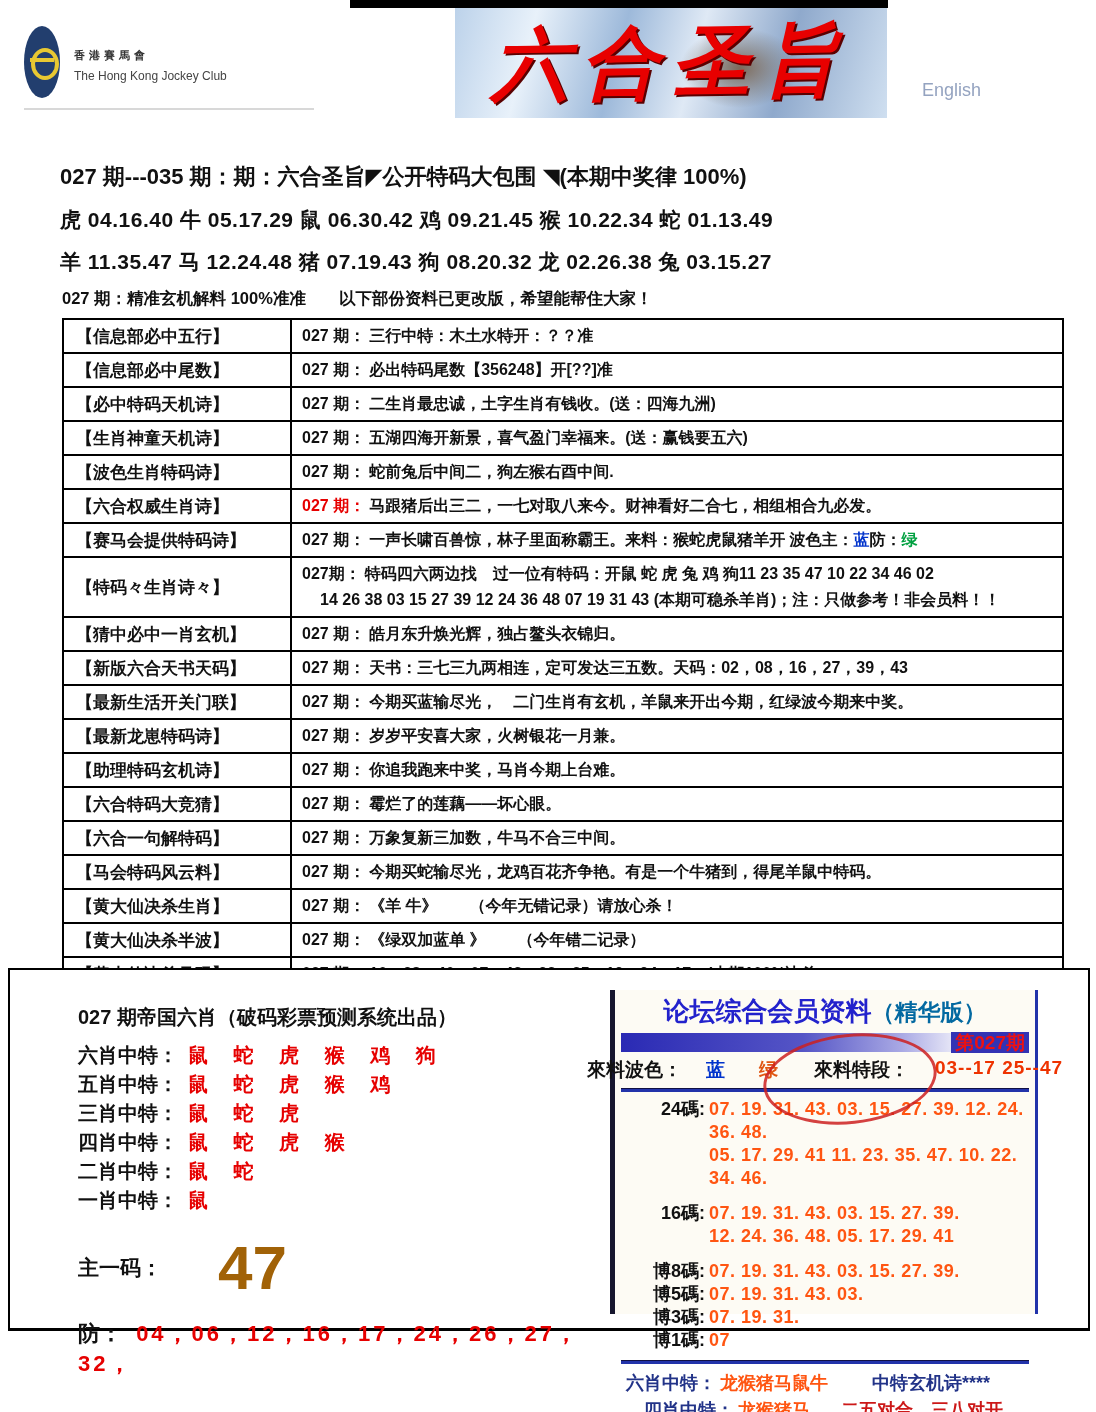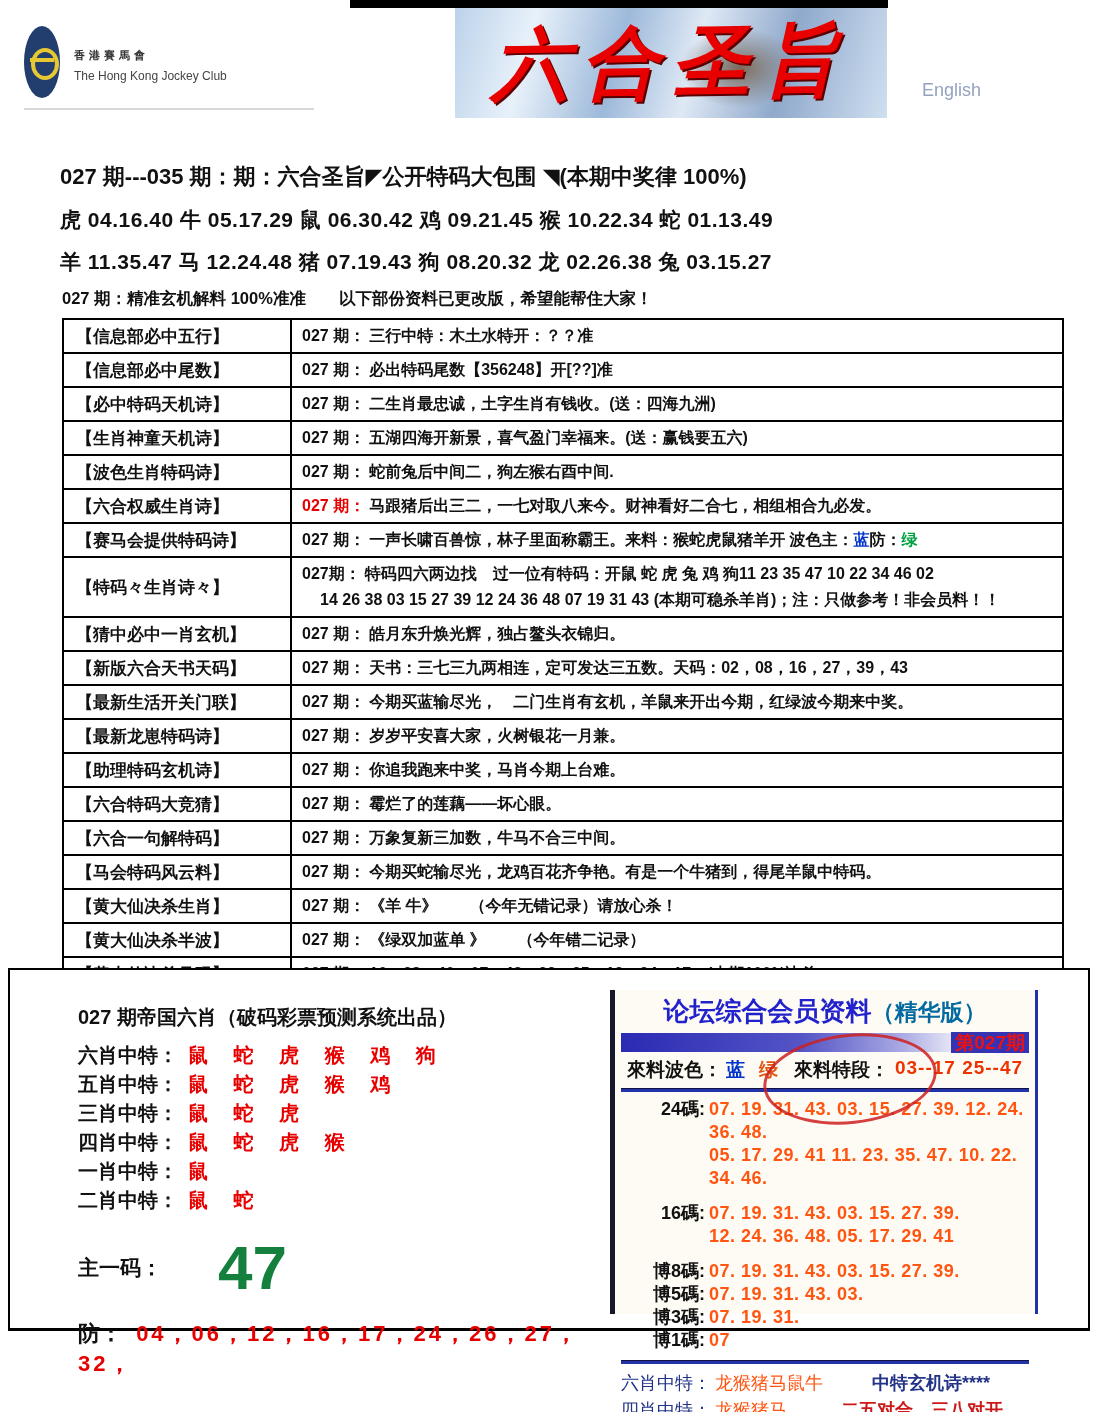--- a/index.html
+++ b/index.html
@@ -39,44 +39,44 @@
   td.cnt .l2{padding-left:18px;}
 
   
   .bottom-box{position:absolute;left:8px;top:968px;width:1078px;height:358px;border:2px solid #000;border-bottom-width:3px;display:flex;background:#fff;}
   .empire{padding:34px 0 0 68px;width:520px;}
   .empire-title{font-size:20px;font-weight:bold;margin-bottom:10px;}
   .emp-line{font-size:20px;font-weight:bold;line-height:29px;white-space:nowrap;}
   .emp-line .red{color:#e60000;letter-spacing:10px;margin-left:10px;}
   .main-code{margin-top:24px;display:flex;align-items:center;}
   .main-code .mc-lbl{font-size:21px;font-weight:bold;}
-  .main-code .mc-val{font-size:62px;font-weight:bold;color:#15803d;margin-left:56px;line-height:58px;}
+  .main-code .mc-val{font-size:62px;font-weight:bold;color:#a16207;margin-left:56px;line-height:58px;}
   .defend{margin-top:22px;font-size:22px;font-weight:bold;}
   .defend .nums{color:#e60000;letter-spacing:3px;margin-left:8px;}
 
   
   .forum{position:relative;margin-left:auto;margin-right:50px;margin-top:20px;width:428px;height:324px;
     border-left:5px solid #16162e;border-right:3px solid #2233aa;background:#fdfbf4;padding:2px 6px 0 6px;box-sizing:border-box;}
   .forum-title{text-align:center;font-size:26px;font-weight:bold;color:#2222cc;white-space:nowrap;margin-top:2px;}
   .forum-title .suffix{color:#0369a1;font-size:23px;}
   .forum-bar{display:flex;align-items:center;height:21px;margin-top:3px;}
   .forum-bar .grad{flex:1 1 auto;height:19px;background:linear-gradient(90deg,#2a2ab4 0%,#5555c6 55%,#a9a9e4 85%,#e4e4f6 100%);}
   .forum-bar .badge{flex:0 0 auto;background:#3333b4;color:#ee1111;font-weight:bold;font-size:19px;padding:0 4px;line-height:21px;}
-  .bose{display:flex;justify-content:center;font-size:19px;font-weight:bold;margin-top:4px;white-space:nowrap;}
+  .bose{display:flex;justify-content:center;font-size:19px;font-weight:bold;margin-top:4px;white-space:nowrap;gap:20px;}
   .bose .blue{color:#0033cc;margin:0 14px 0 4px;}
   .bose .circ{color:#e05511;margin-right:16px;}
   .bose .rng{color:#ee3300;margin-left:6px;letter-spacing:1px;}
   .fdiv{height:3px;background:#2233aa;border-top:1px solid #111144;margin:5px 0 6px 0;}
   .code-row{display:flex;font-size:18px;font-weight:bold;line-height:23px;}
   .code-row.gap{margin-top:12px;}
   .code-lbl{flex:0 0 84px;text-align:right;color:#111;white-space:nowrap;}
   .code-val{color:#ff5511;margin-left:4px;letter-spacing:.5px;}
   .forum-bottom{display:flex;margin-top:6px;}
   .fz-col{width:52%;}
-  .fz-row{font-size:18px;font-weight:normal;line-height:27px;white-space:nowrap;}
+  .fz-row{font-size:18px;font-weight:bold;line-height:27px;white-space:nowrap;text-align:center;}
   .fz-lbl{color:#223388;}
   .fz-val{color:#ff5511;margin-left:4px;}
   .poem-col{width:48%;}
   .poem-title{color:#223388;font-size:18px;font-weight:bold;text-align:center;line-height:27px;}
   .poem-line{color:#cc1818;font-size:18px;font-weight:bold;line-height:27px;text-align:center;white-space:nowrap;}
   .red-circle{position:absolute;left:148px;top:44px;width:168px;height:84px;border:3px solid #cc2020;border-radius:50%;transform:rotate(-6deg);opacity:.85;pointer-events:none;}
 </style>
 </head>
 <body>
 
@@ -241,22 +241,22 @@
 
   <div class="bottom-box">
 
     <div class="empire">
       <div class="empire-title">027 期帝国六肖（破码彩票预测系统出品）</div>
       <div>
           <div class="emp-line"><span>六肖中特：</span><span class="red">鼠 蛇 虎 猴 鸡 狗</span></div>
           <div class="emp-line"><span>五肖中特：</span><span class="red">鼠 蛇 虎 猴 鸡</span></div>
           <div class="emp-line"><span>三肖中特：</span><span class="red">鼠 蛇 虎</span></div>
           <div class="emp-line"><span>四肖中特：</span><span class="red">鼠 蛇 虎 猴</span></div>
+          <div class="emp-line"><span>二肖中特：</span><span class="red">鼠 蛇</span></div>
           <div class="emp-line"><span>一肖中特：</span><span class="red">鼠</span></div>
-          <div class="emp-line"><span>二肖中特：</span><span class="red">鼠 蛇</span></div>
         </div>
       <div class="main-code">
         <span class="mc-lbl">主一码：</span>
         <span class="mc-val">47</span>
       </div>
       <div class="defend">
         <span>防：</span>
         <span class="nums">04，06，12，16，17，24，26，27，32，</span>
       </div>
     </div>

